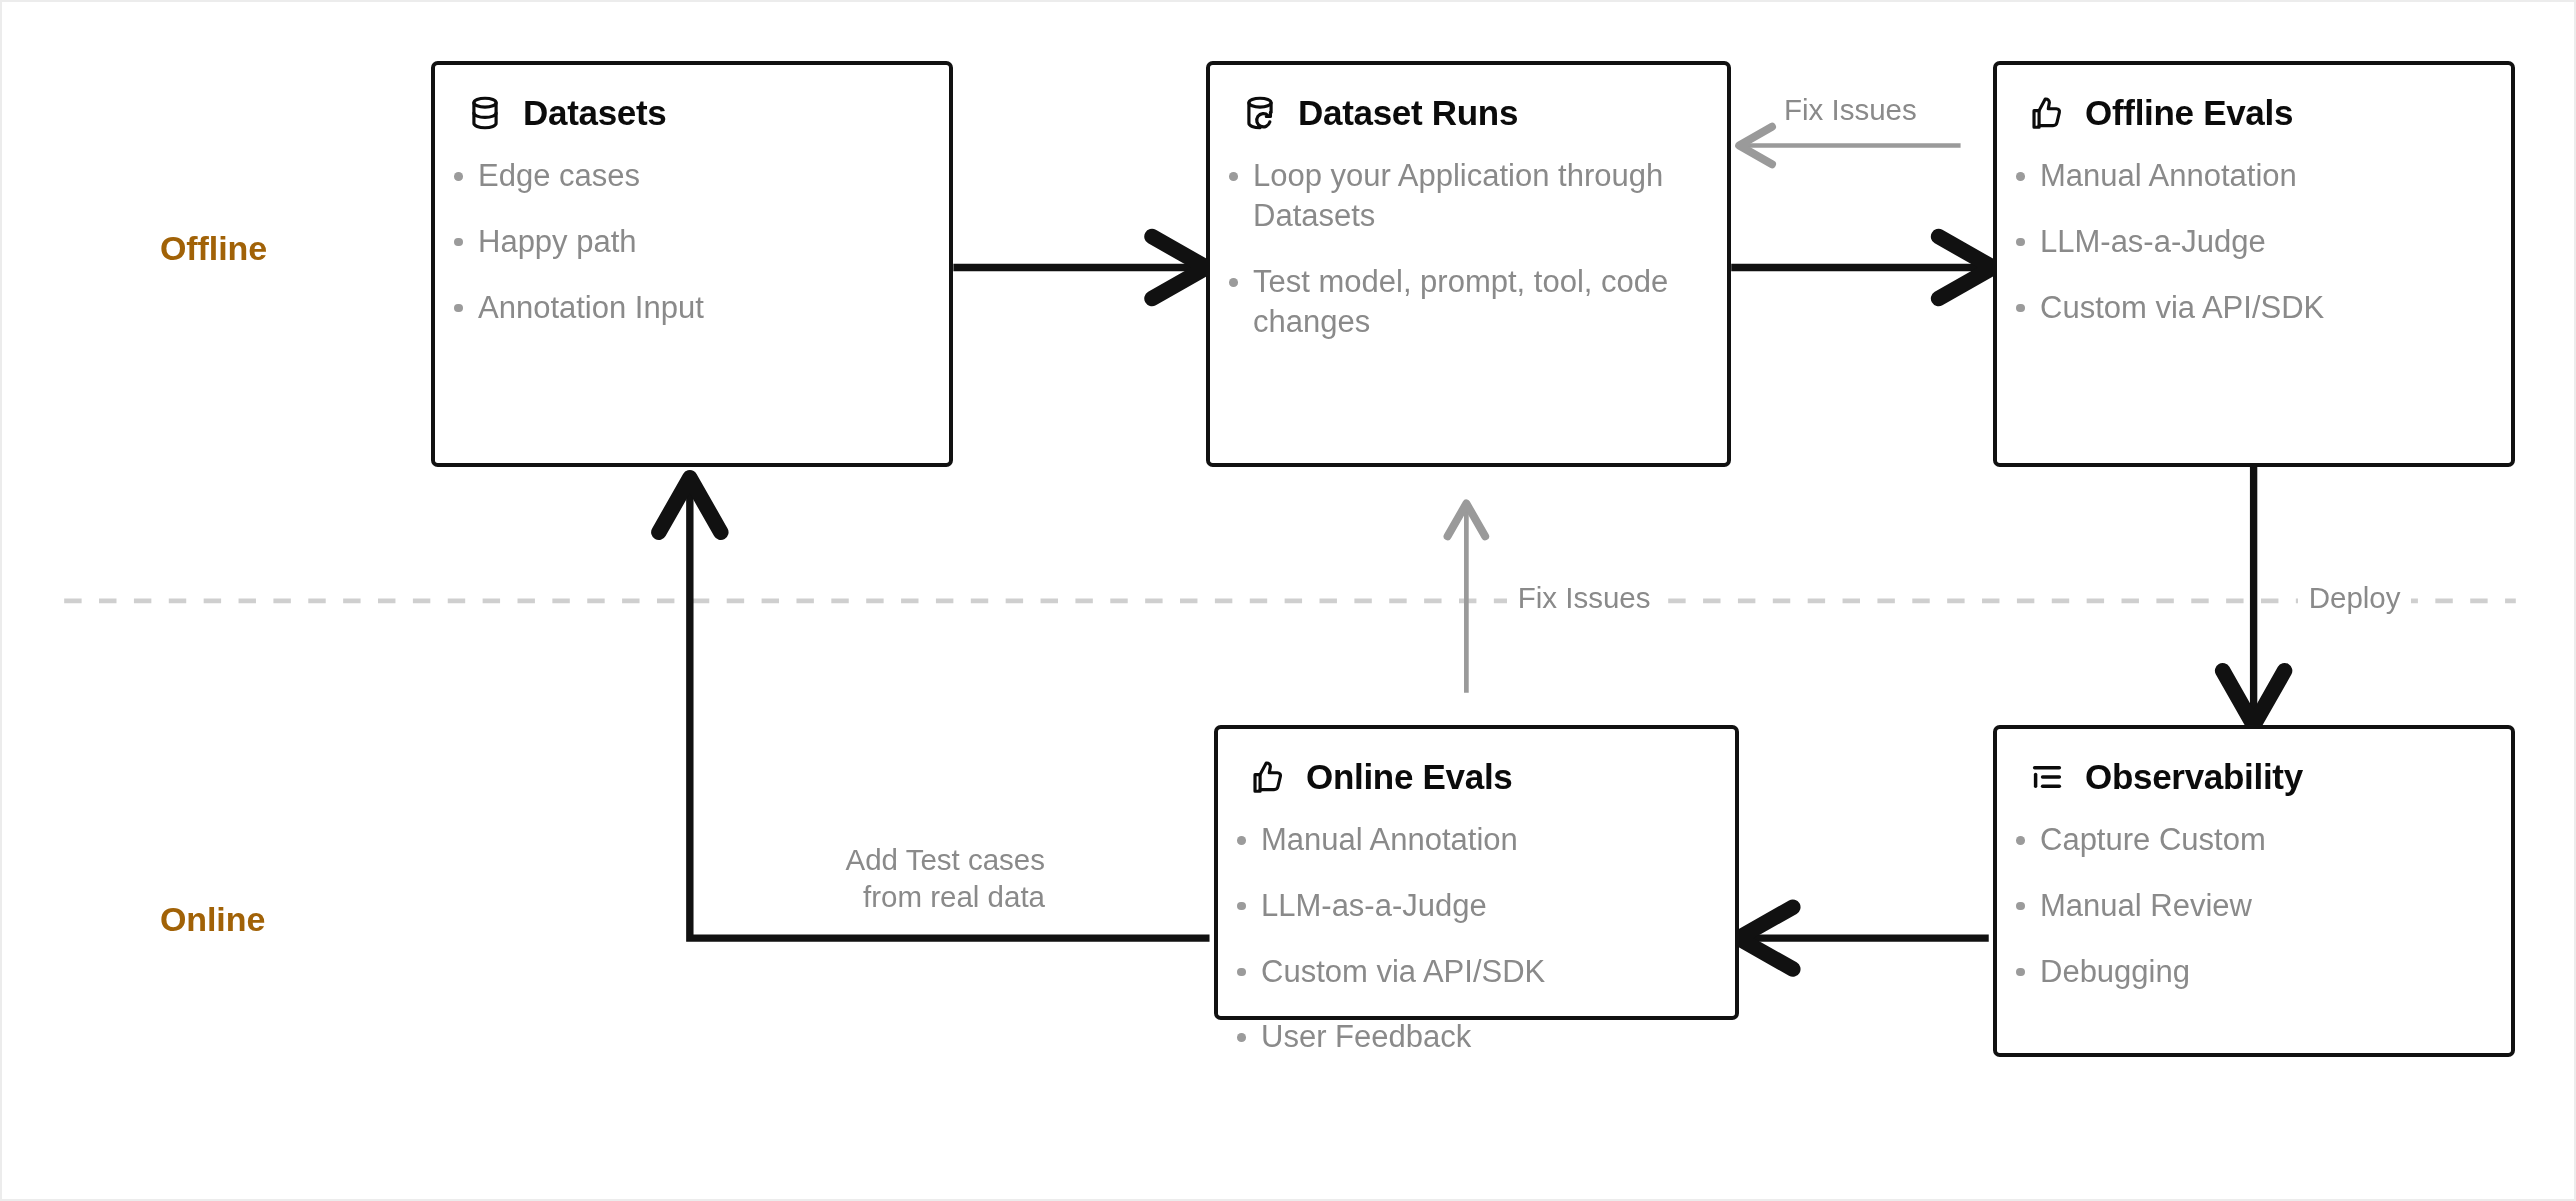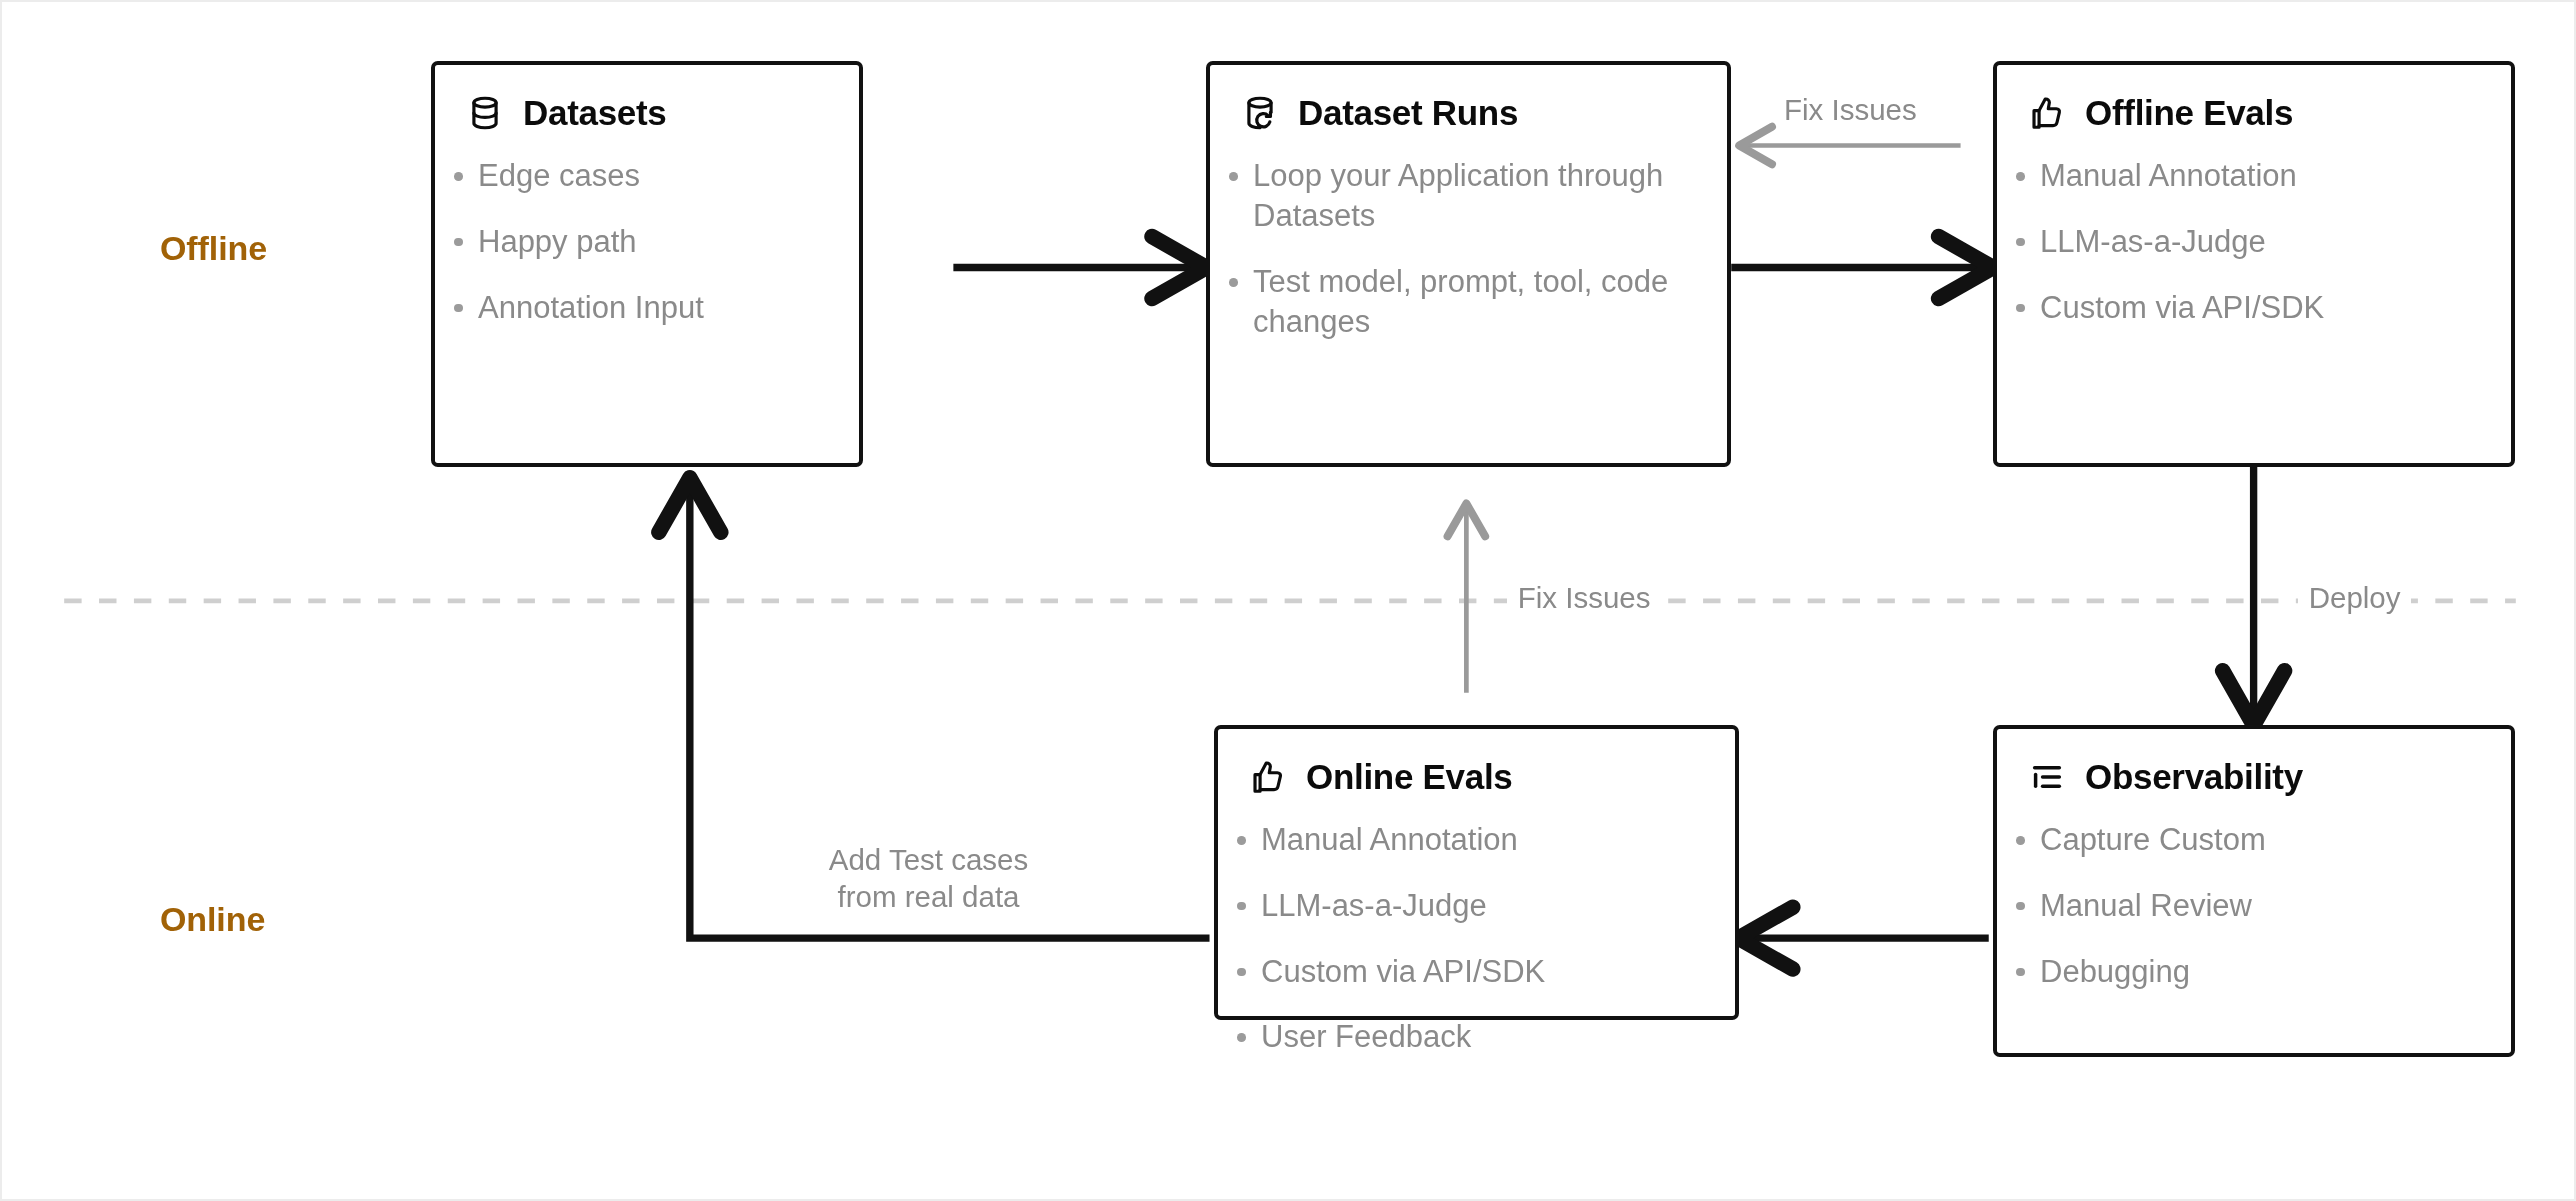--- a/index.html
+++ b/index.html
@@ -34,21 +34,21 @@
   .edge-label{
     position:absolute;
     font-size:29.5px;
     color:#8a8a8a;
     white-space:nowrap;
     line-height:1.24;
   }
   #cap-fix-top{left:1782px;top:90px;}
   #cap-fix-mid{left:1505px;top:578px;background:#ffffff;padding:0 10.7px;}
   #cap-deploy{left:2296px;top:578px;background:#ffffff;padding:0 10.7px;}
-  #cap-addtests{left:810px;top:840px;text-align:center;width:233px;}
+  #cap-addtests{left:810px;top:840px;text-align:right;width:233px;}
 
   
   .card{
     position:absolute;
     background:#ffffff;
     border:4px solid #111111;
     border-radius:6.7px;
     box-sizing:border-box;
   }
   .card-head{
@@ -81,21 +81,21 @@
   .bullets li::before{
     content:"";
     position:absolute;
     left:-24px;top:16px;
     width:8.7px;height:8.7px;
     border-radius:50%;
     background:#9b9b9b;
   }
 
   
-  #card-datasets      {left:429px; top:59px;  width:432px; height:406px;}
+  #card-datasets      {left:429px; top:59px;  width:522px; height:406px;}
   #card-dataset-runs  {left:1204px;top:59px;  width:525px; height:406px;}
   #card-offline-evals {left:1991px;top:59px;  width:522px; height:406px;}
   #card-online-evals  {left:1212px;top:723px;width:525px; height:295px;}
   #card-observability {left:1991px;top:723px;width:522px; height:332px;}
 </style>
 </head>
 <body>
 
 <div id="canvas">
 

